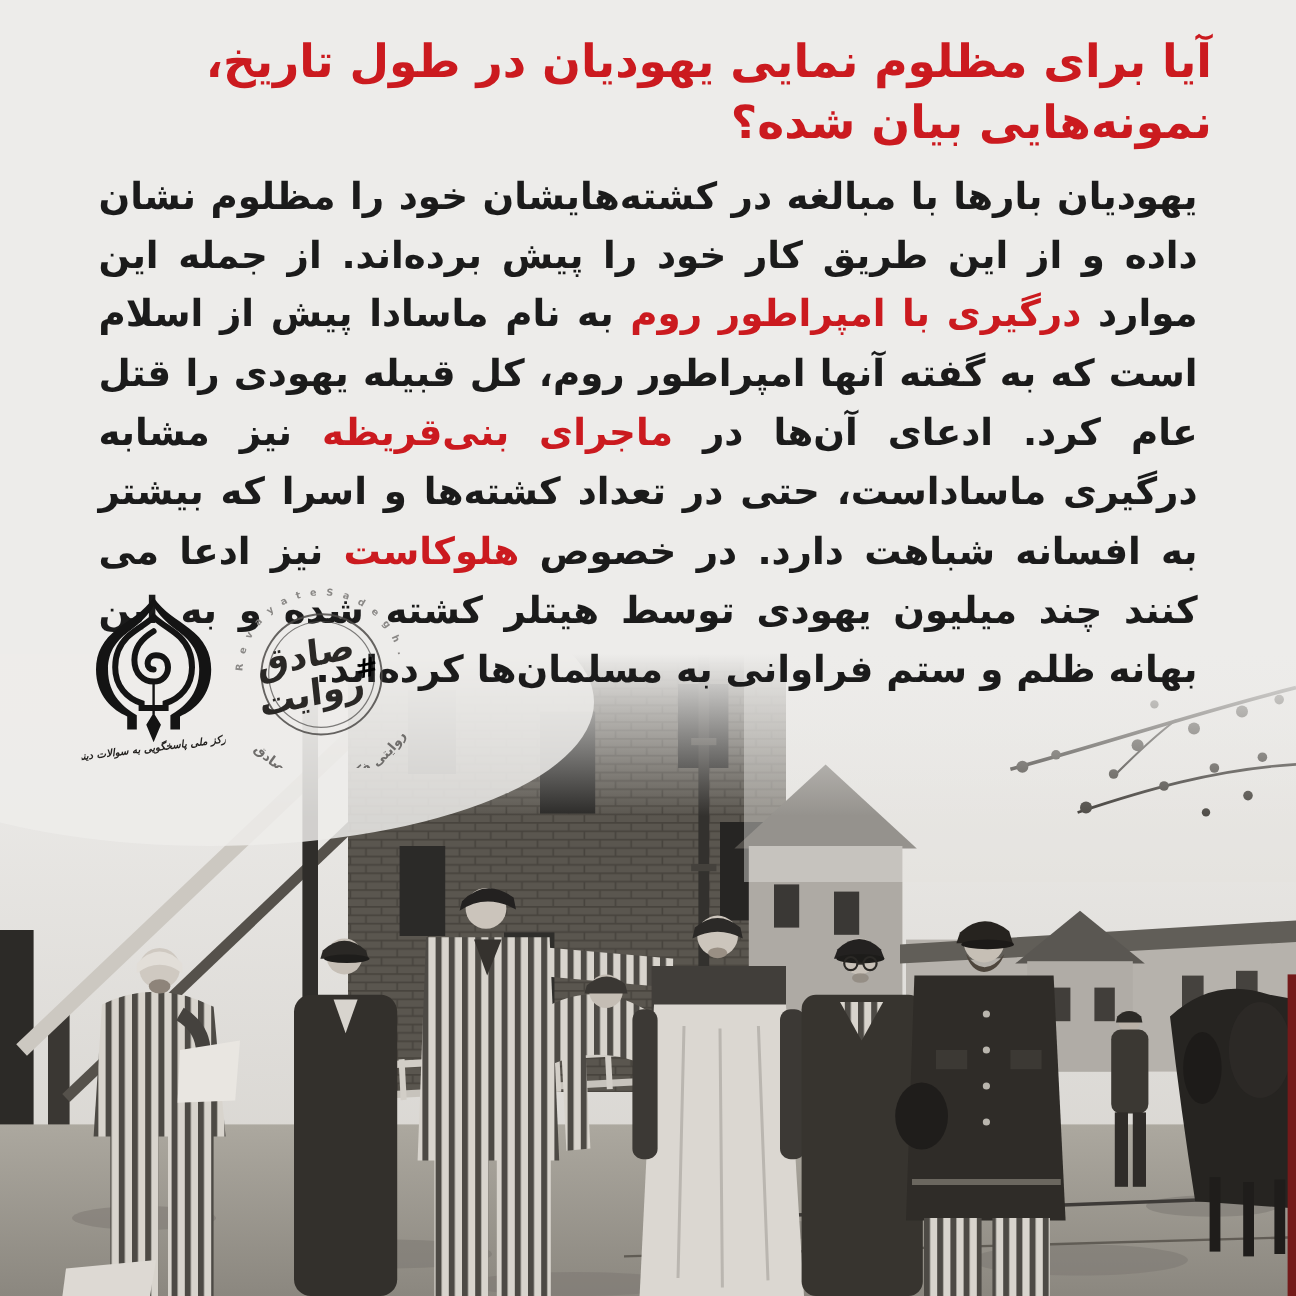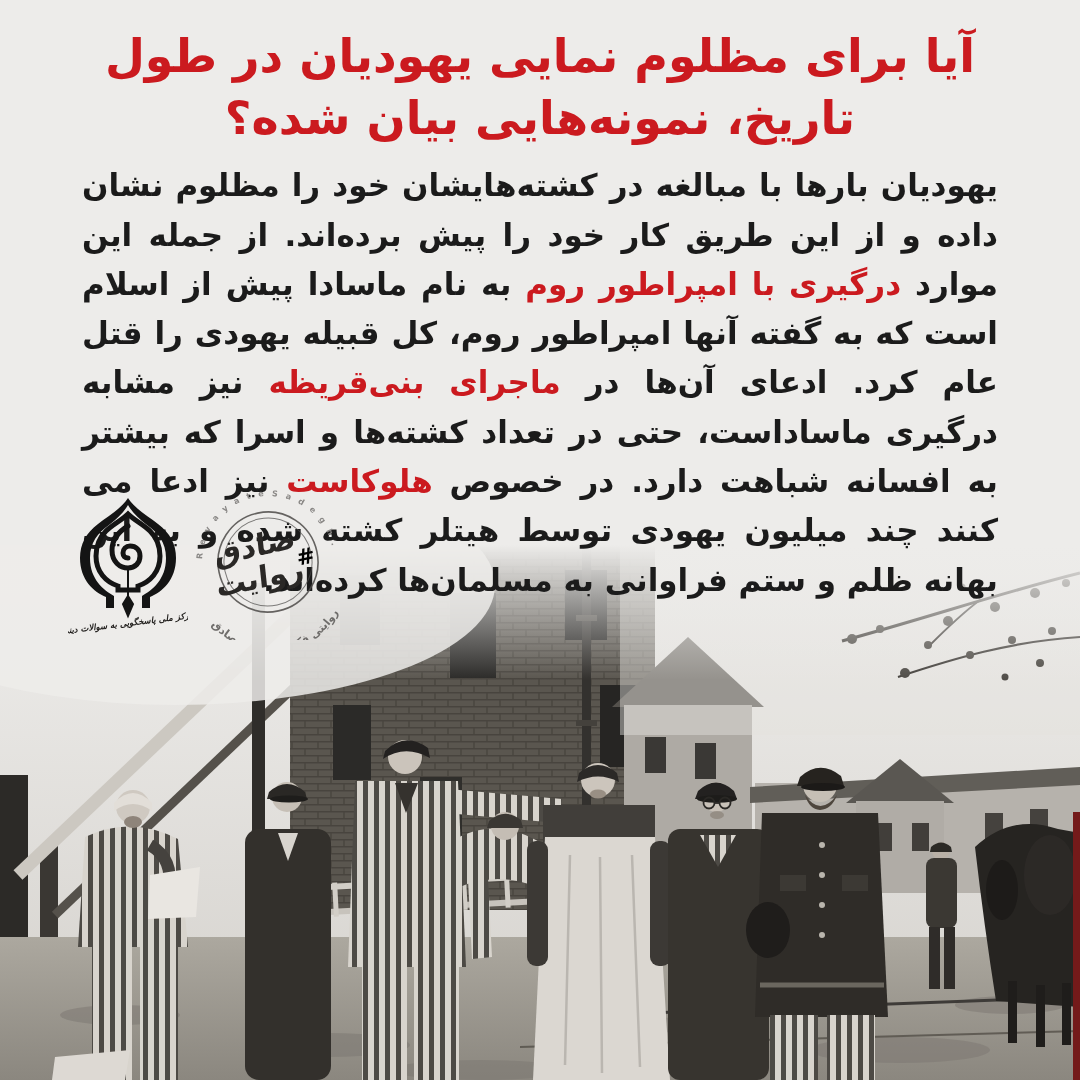--- a/index.html
+++ b/index.html
@@ -14,24 +14,24 @@
   }
   .content{
     position:absolute;top:0;left:0;right:0;
     padding:26px 70px 0 70px;
     direction:rtl;
     z-index:3;
   }
   .title{
     margin:0 0 8px 0;
     color:var(--accent,#cb1a1f);
-    font-size:46px;
+    font-size:38px;
     font-weight:bold;
     line-height:1.34;
-    text-align:center;
+    text-align:right;
     letter-spacing:0;
   }
   .body-text{
     margin:12px;
     color:var(--ink,#1b1b1b);
     font-size:31px;
     font-weight:bold;
     line-height:1.59;
     text-align:justify;
     text-align-last:right;

